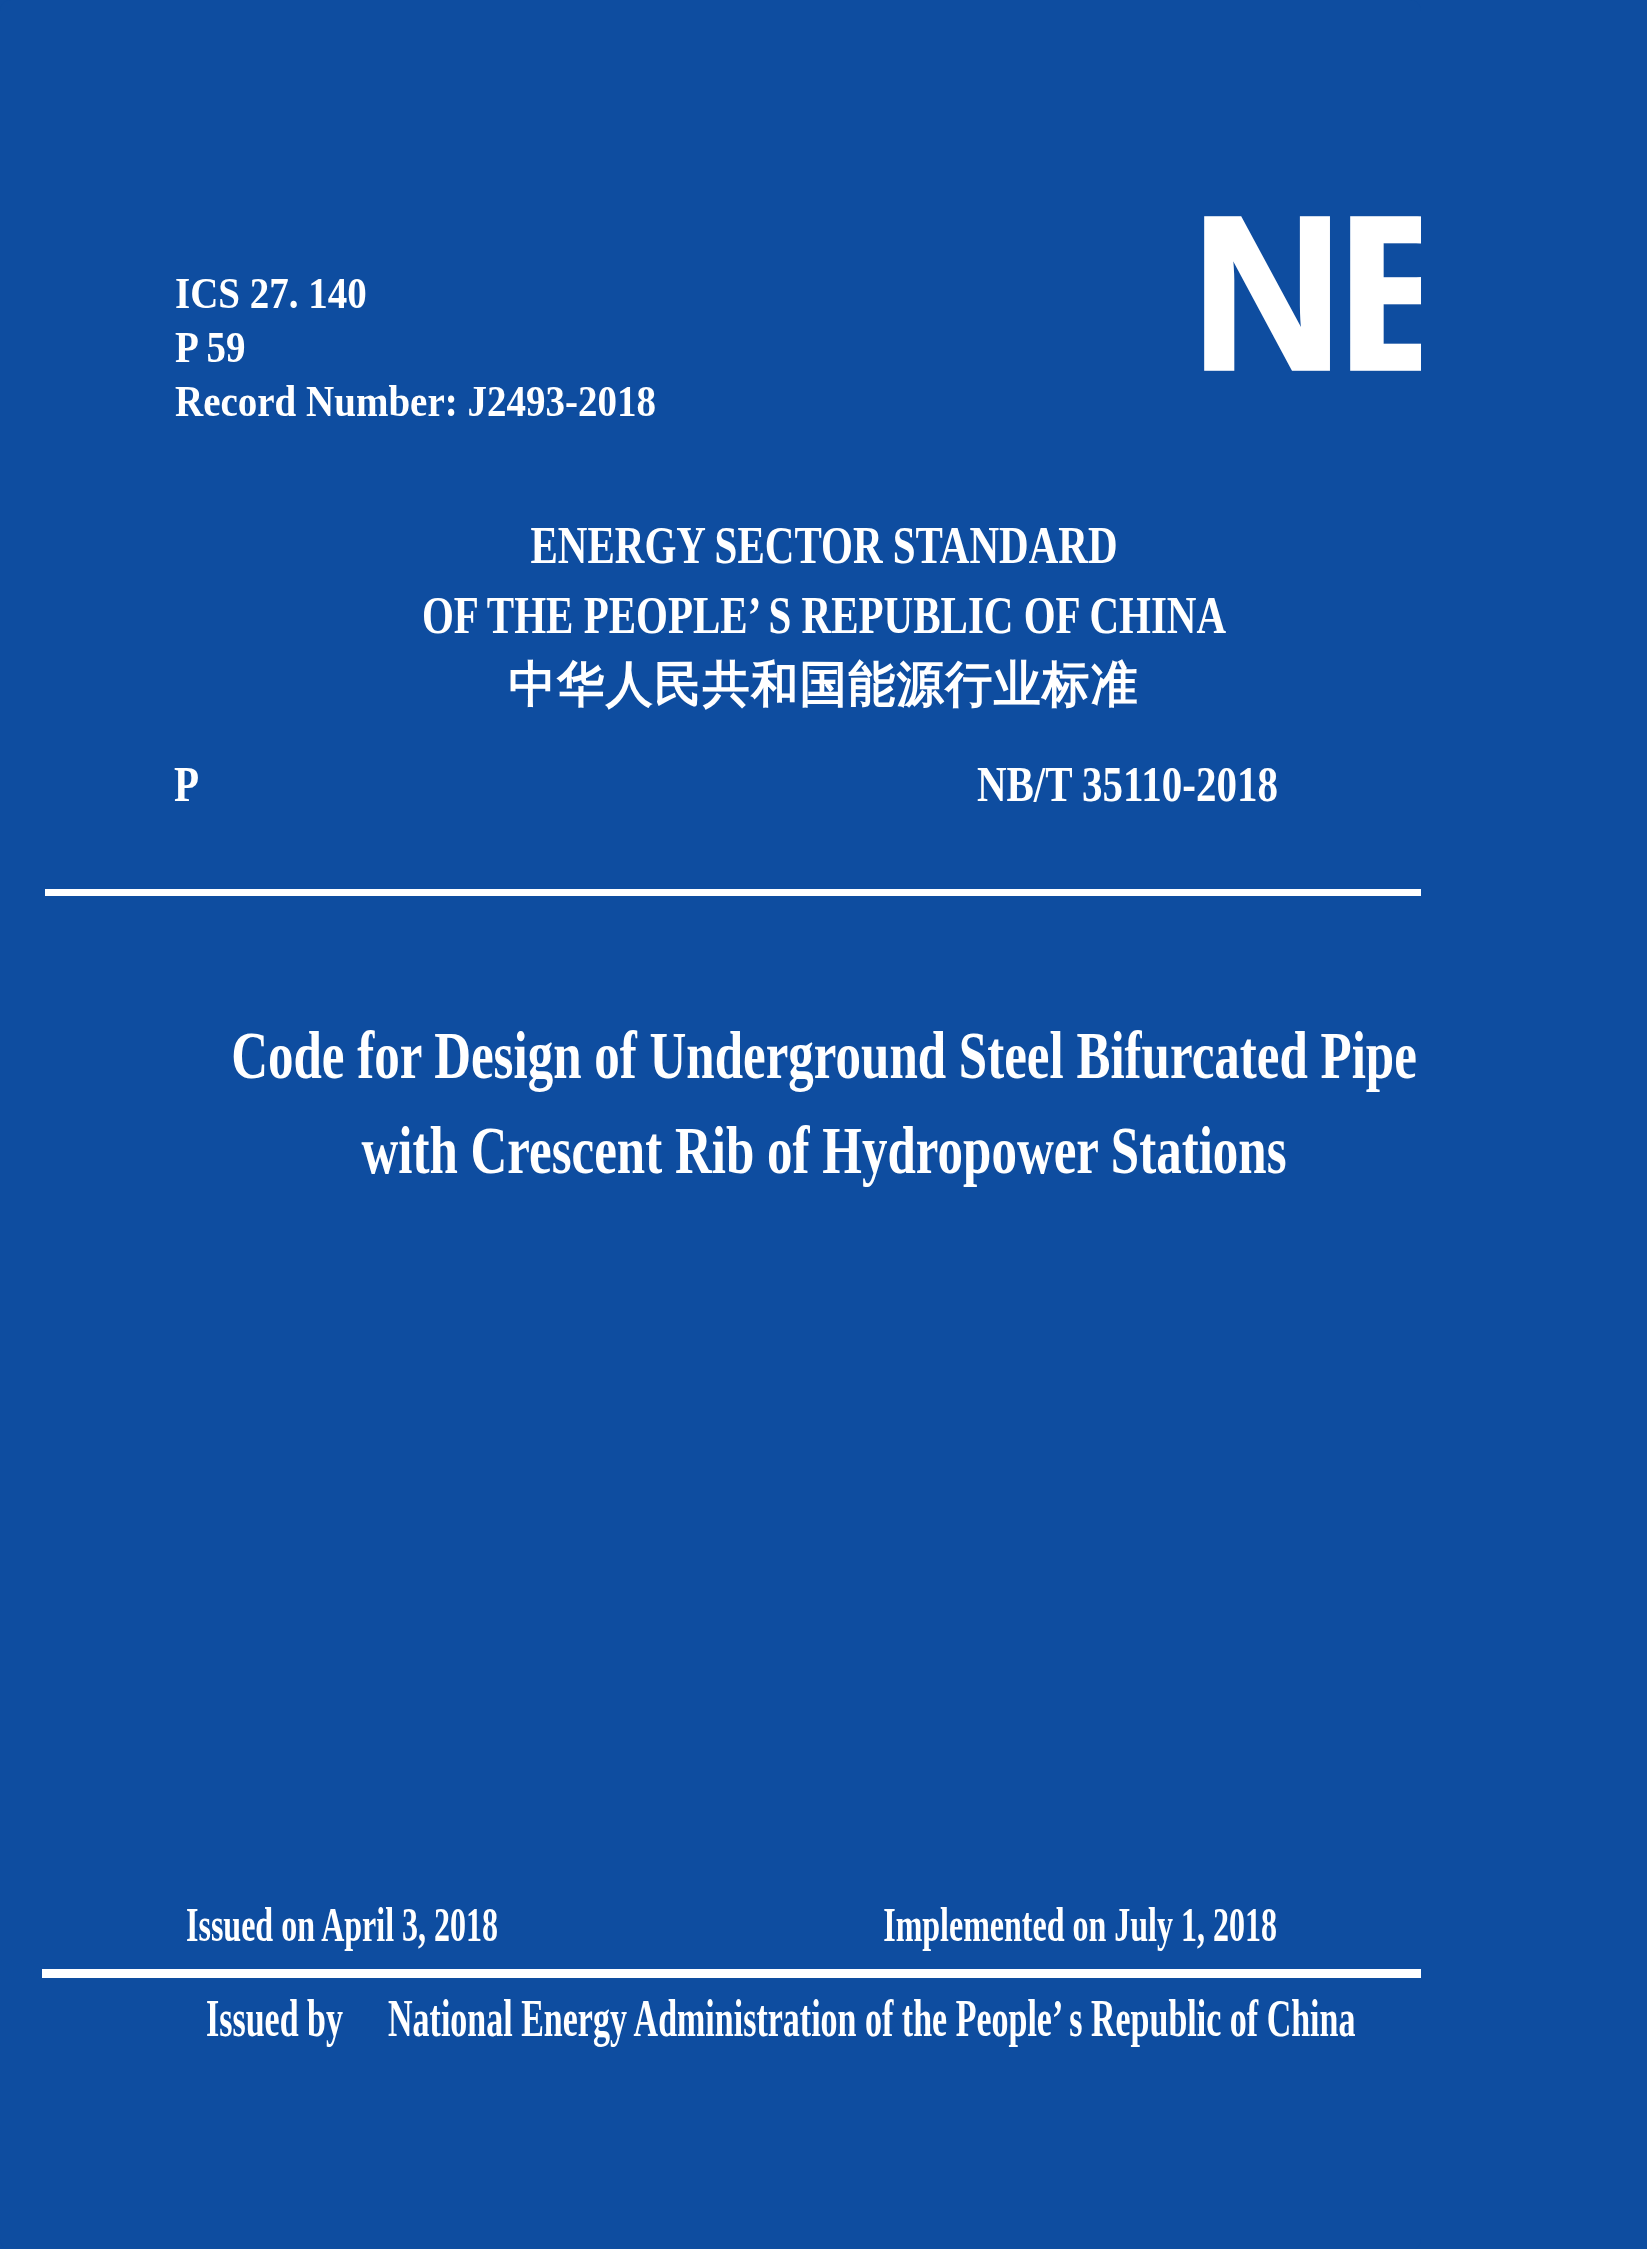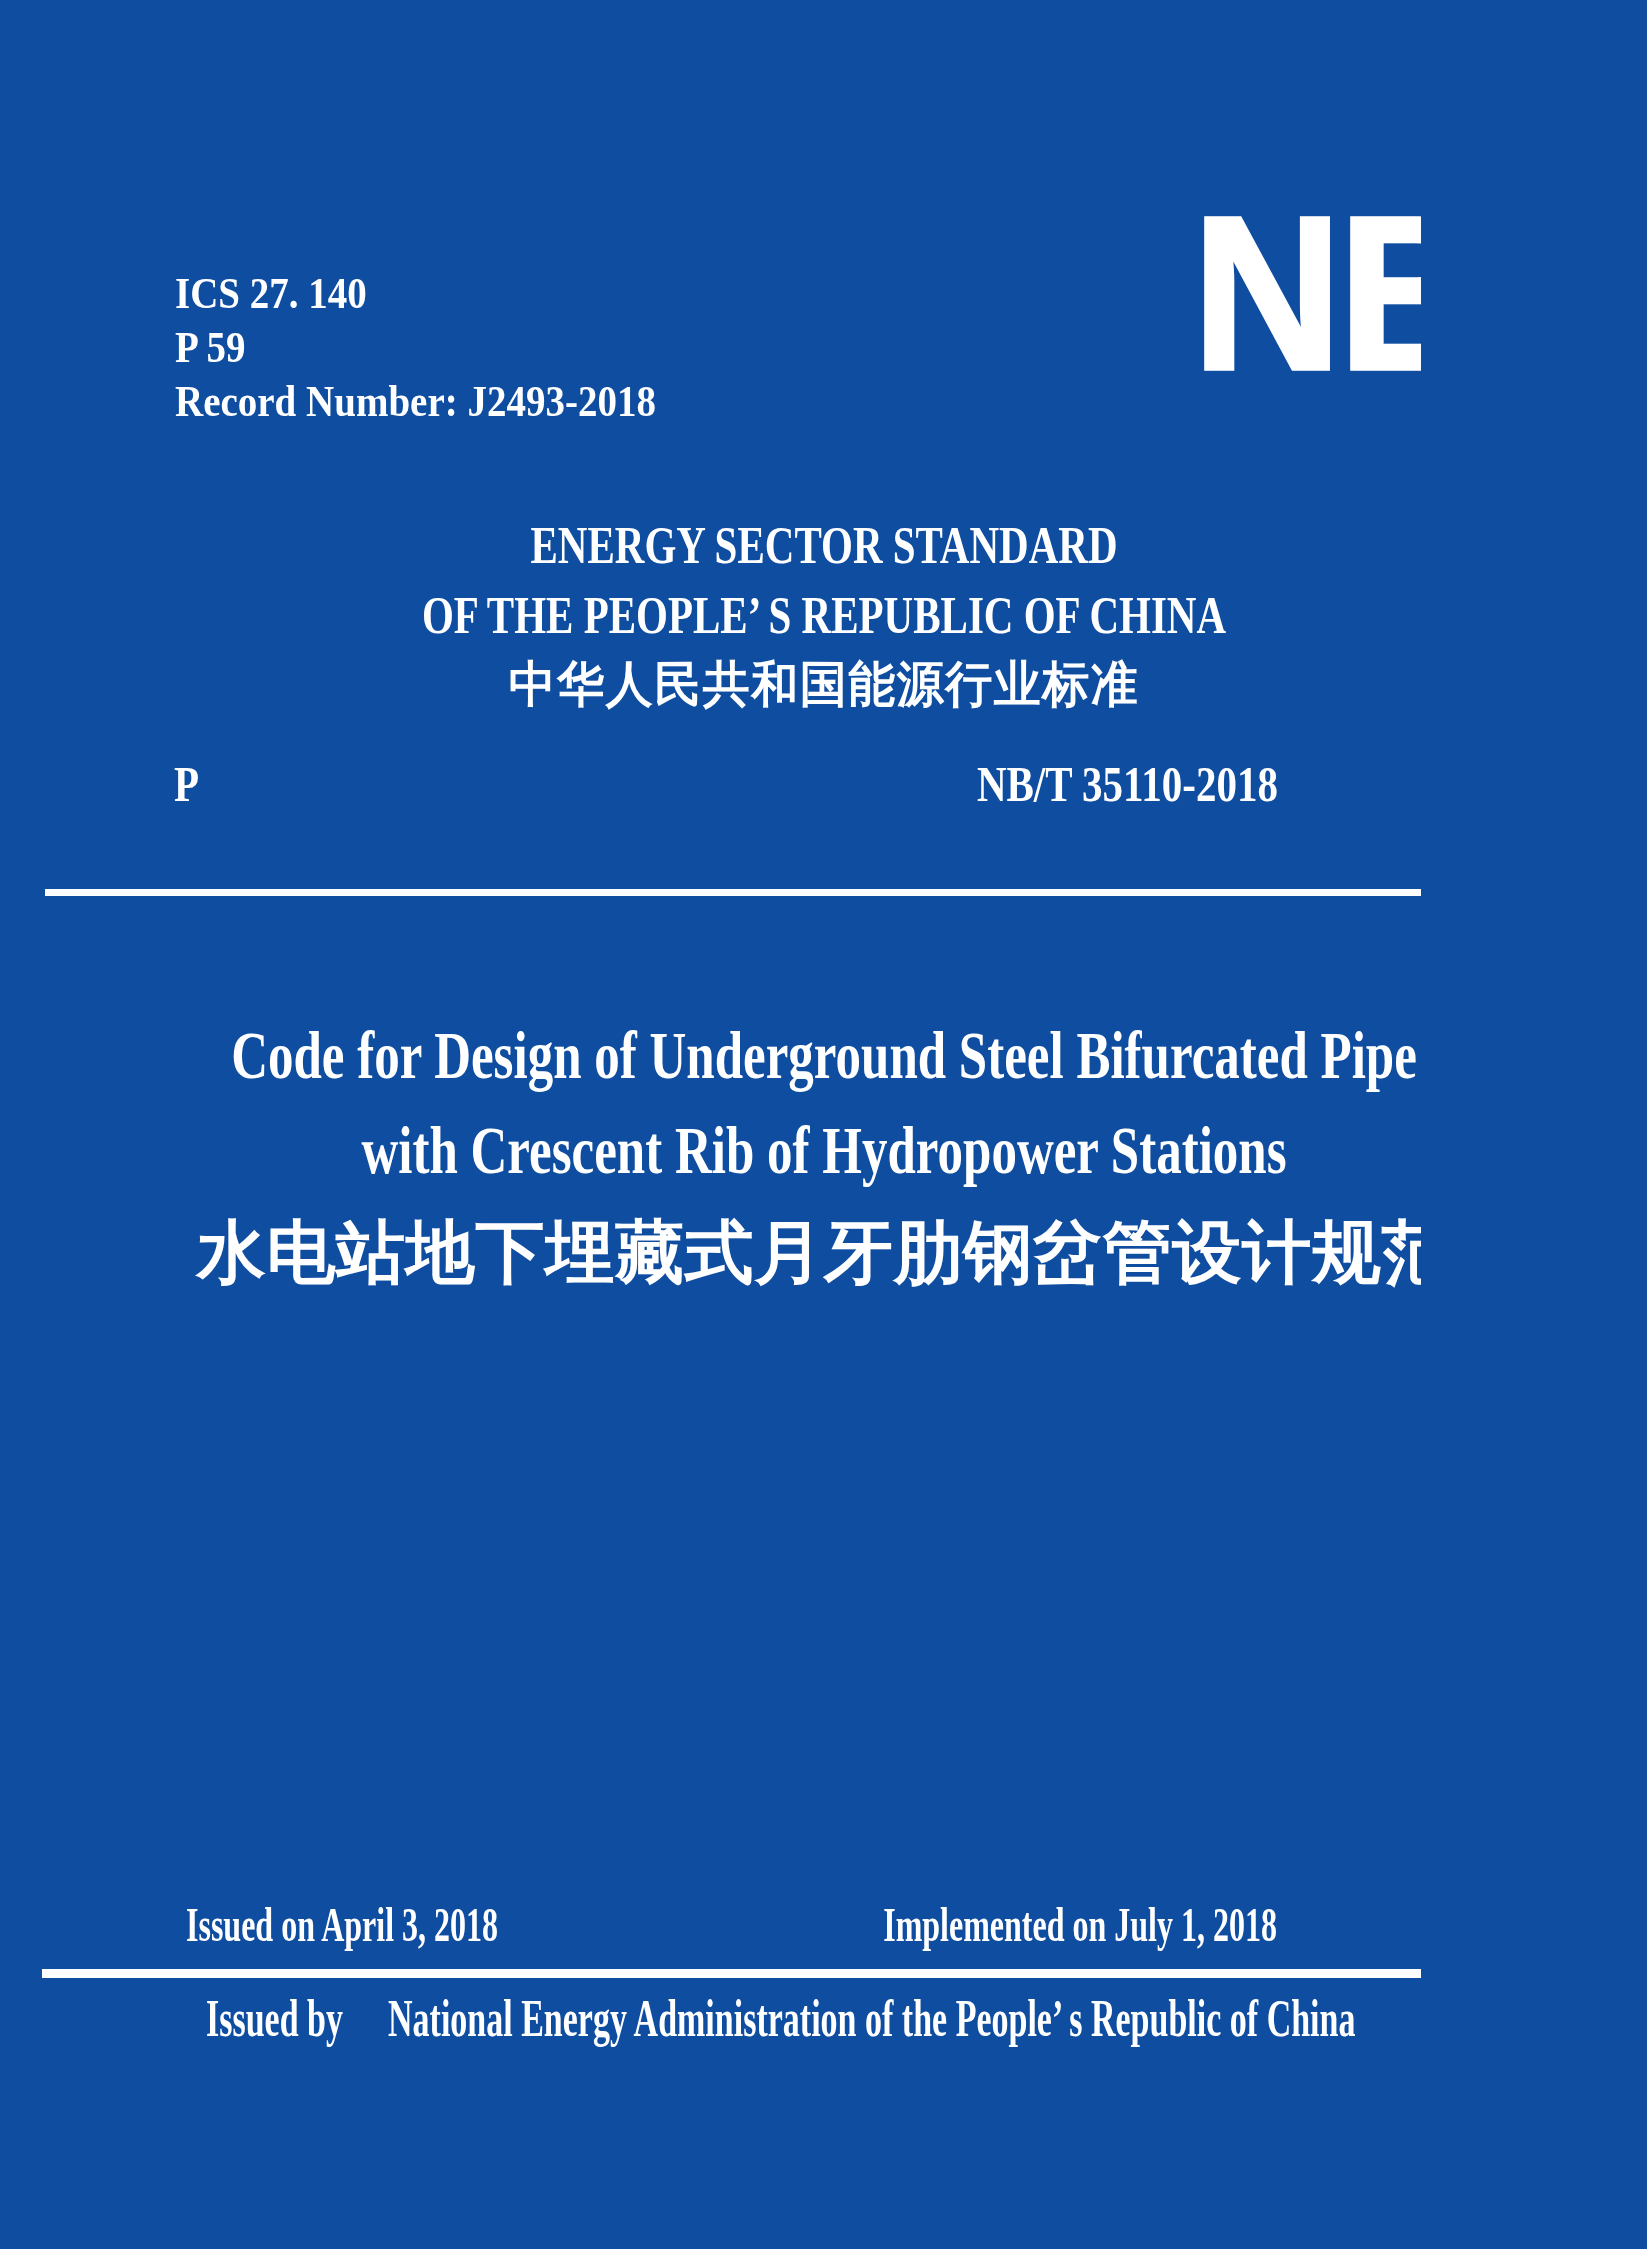--- a/index.html
+++ b/index.html
@@ -143,21 +143,20 @@
   <div class="abs std-line std-en-2">OF THE PEOPLE’ S REPUBLIC OF CHINA</div>
   <div class="abs std-line std-zh">中华人民共和国能源行业标准</div>
 
   <div class="abs code-left">P</div>
   <div class="abs code-right">NB/T 35110-2018</div>
 
   <div class="abs rule rule-top"></div>
 
   <div class="abs std-line title-en-1">Code for Design of Underground Steel Bifurcated Pipe</div>
   <div class="abs std-line title-en-2">with Crescent Rib of Hydropower Stations</div>
-  <div class="abs std-line title-zh">水电站地下埋藏式月牙肋钢岔管设计规范</div>
 
   <div class="abs date-left">Issued on April 3, 2018</div>
   <div class="abs date-right">Implemented on July 1, 2018</div>
 
   <div class="abs rule rule-bottom"></div>
 
   <div class="abs issuedby-row">
     <span>Issued by</span><span class="issuedby-gap"></span><span>National Energy Administration of the People’ s Republic of China</span>
   </div>
 

